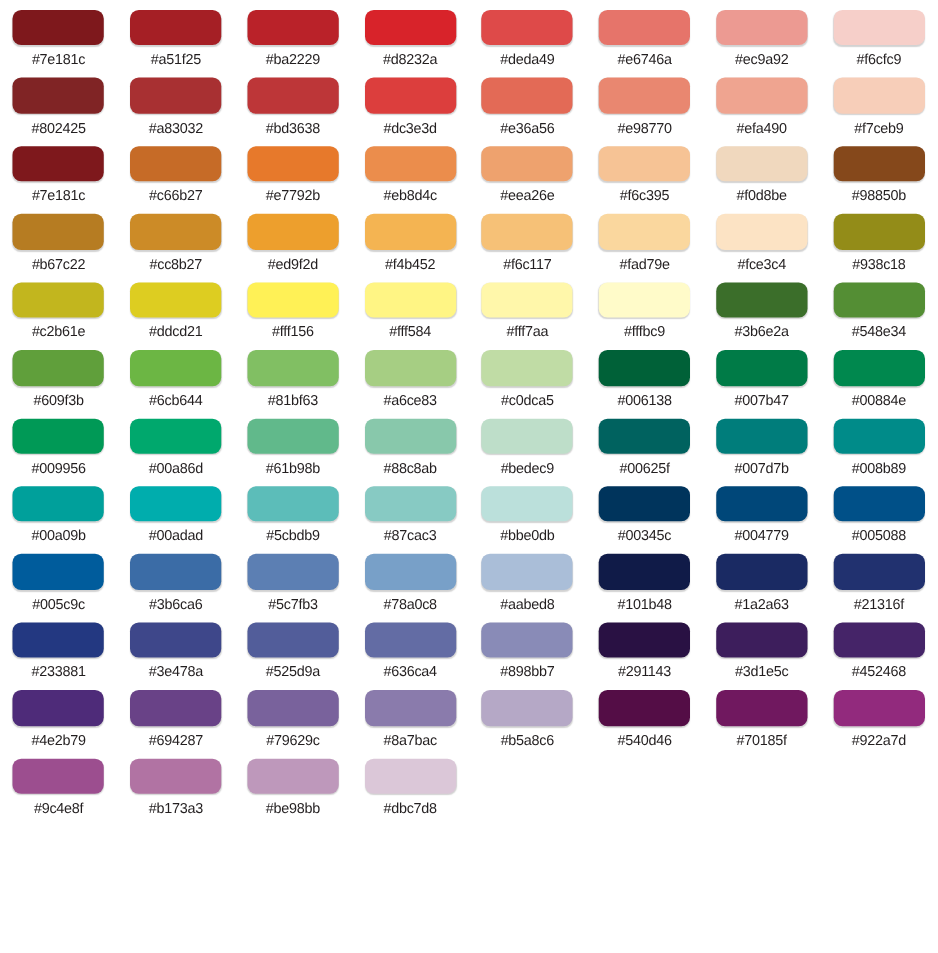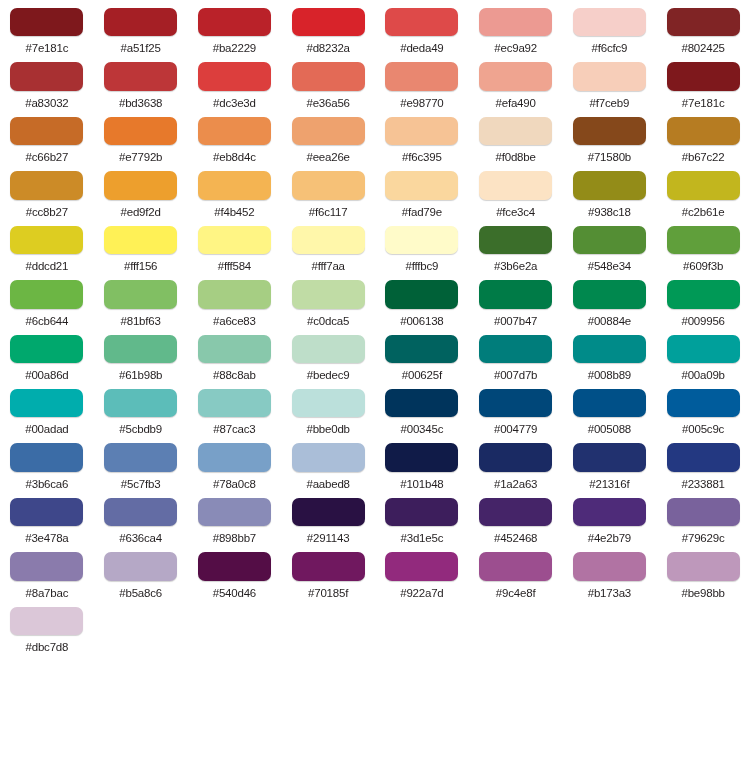--- a/index.html
+++ b/index.html
@@ -60,20 +60,24 @@
     </div>
     <div class="cell">
       <div class="swatch" style="background-color: rgb(216, 35, 42);"></div>
       <div class="hexlabel">#d8232a</div>
     </div>
     <div class="cell">
       <div class="swatch" style="background-color: rgb(222, 74, 73);"></div>
       <div class="hexlabel">#deda49</div>
     </div>
     <div class="cell">
+      <div class="swatch" style="background-color: rgb(230, 116, 106);"></div>
+      <div class="hexlabel">#e6746a</div>
+    </div>
+    <div class="cell">
       <div class="swatch" style="background-color: rgb(236, 154, 146);"></div>
       <div class="hexlabel">#ec9a92</div>
     </div>
     <div class="cell">
       <div class="swatch" style="background-color: rgb(246, 207, 201);"></div>
       <div class="hexlabel">#f6cfc9</div>
     </div>
     <div class="cell">
       <div class="swatch" style="background-color: rgb(128, 36, 37);"></div>
       <div class="hexlabel">#802425</div>
@@ -129,21 +133,21 @@
     <div class="cell">
       <div class="swatch" style="background-color: rgb(246, 195, 149);"></div>
       <div class="hexlabel">#f6c395</div>
     </div>
     <div class="cell">
       <div class="swatch" style="background-color: rgb(240, 216, 190);"></div>
       <div class="hexlabel">#f0d8be</div>
     </div>
     <div class="cell">
       <div class="swatch" style="background-color: rgb(133, 72, 27);"></div>
-      <div class="hexlabel">#71580b</div>
+      <div class="hexlabel">#98850b</div>
     </div>
     <div class="cell">
       <div class="swatch" style="background-color: rgb(182, 124, 34);"></div>
       <div class="hexlabel">#b67c22</div>
     </div>
     <div class="cell">
       <div class="swatch" style="background-color: rgb(204, 139, 39);"></div>
       <div class="hexlabel">#cc8b27</div>
     </div>
     <div class="cell">
@@ -332,20 +336,24 @@
     </div>
     <div class="cell">
       <div class="swatch" style="background-color: rgb(35, 56, 129);"></div>
       <div class="hexlabel">#233881</div>
     </div>
     <div class="cell">
       <div class="swatch" style="background-color: rgb(62, 71, 138);"></div>
       <div class="hexlabel">#3e478a</div>
     </div>
     <div class="cell">
+      <div class="swatch" style="background-color: rgb(82, 93, 154);"></div>
+      <div class="hexlabel">#525d9a</div>
+    </div>
+    <div class="cell">
       <div class="swatch" style="background-color: rgb(99, 108, 164);"></div>
       <div class="hexlabel">#636ca4</div>
     </div>
     <div class="cell">
       <div class="swatch" style="background-color: rgb(137, 139, 183);"></div>
       <div class="hexlabel">#898bb7</div>
     </div>
     <div class="cell">
       <div class="swatch" style="background-color: rgb(41, 17, 67);"></div>
       <div class="hexlabel">#291143</div>
@@ -354,20 +362,24 @@
       <div class="swatch" style="background-color: rgb(61, 30, 92);"></div>
       <div class="hexlabel">#3d1e5c</div>
     </div>
     <div class="cell">
       <div class="swatch" style="background-color: rgb(69, 36, 104);"></div>
       <div class="hexlabel">#452468</div>
     </div>
     <div class="cell">
       <div class="swatch" style="background-color: rgb(78, 43, 121);"></div>
       <div class="hexlabel">#4e2b79</div>
+    </div>
+    <div class="cell">
+      <div class="swatch" style="background-color: rgb(105, 66, 135);"></div>
+      <div class="hexlabel">#694287</div>
     </div>
     <div class="cell">
       <div class="swatch" style="background-color: rgb(121, 98, 156);"></div>
       <div class="hexlabel">#79629c</div>
     </div>
     <div class="cell">
       <div class="swatch" style="background-color: rgb(138, 123, 172);"></div>
       <div class="hexlabel">#8a7bac</div>
     </div>
     <div class="cell">

